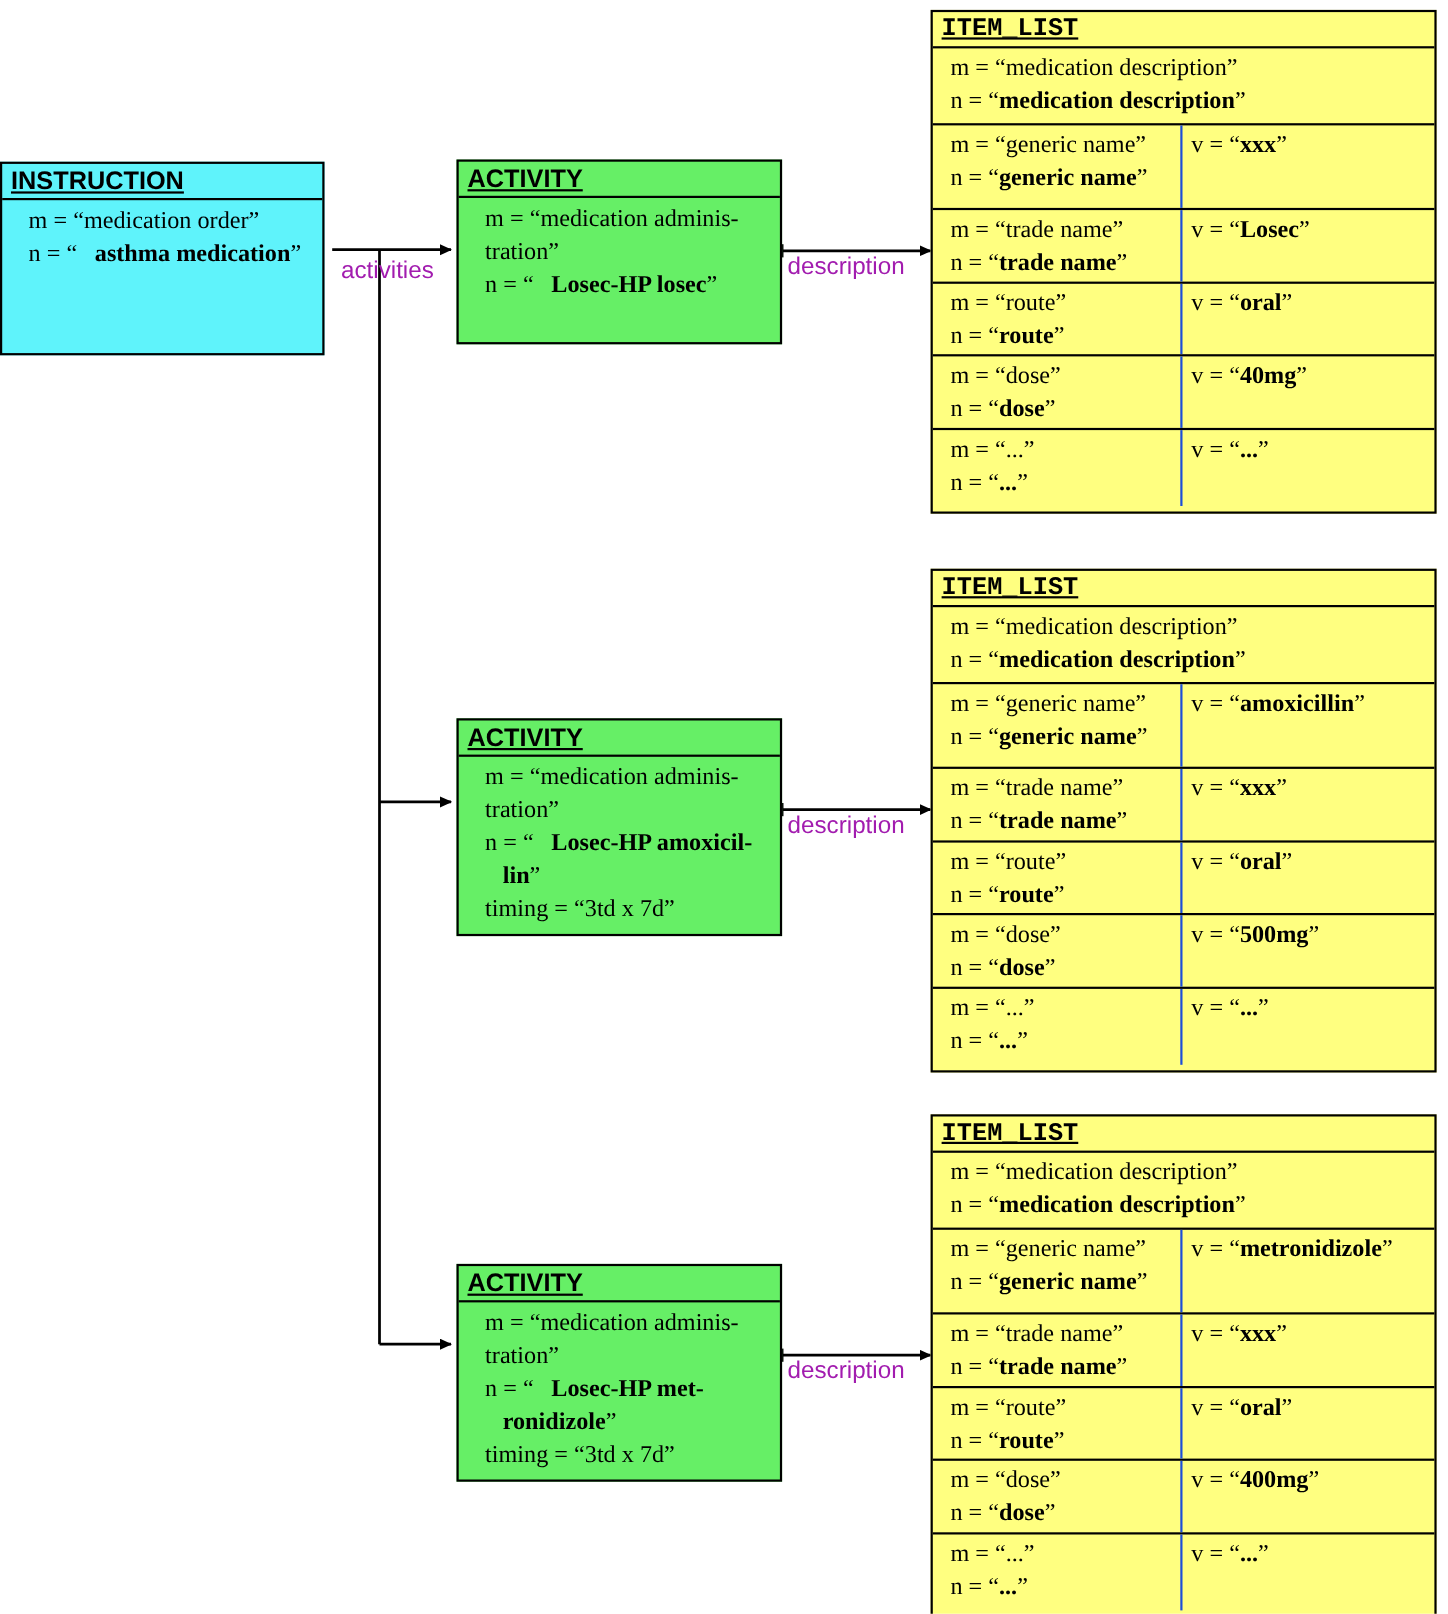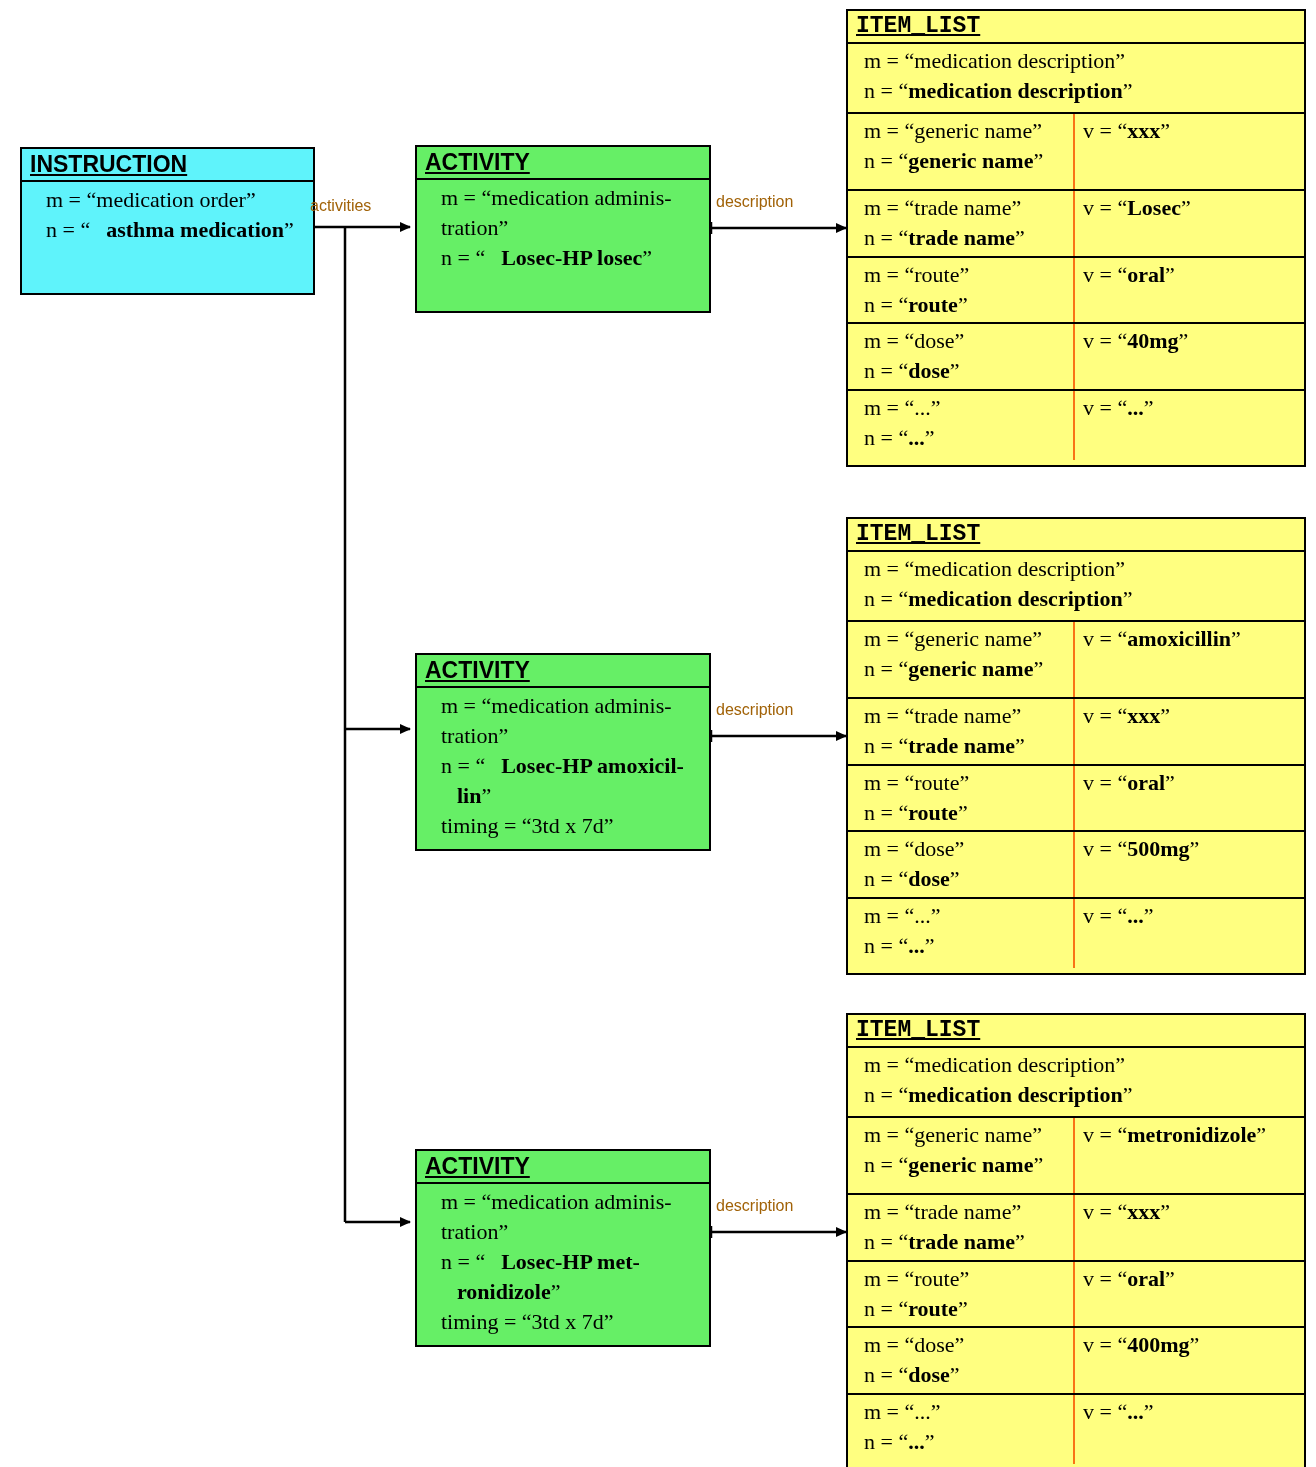--- a/index.html
+++ b/index.html
@@ -86,38 +86,39 @@
   .ilist .cell-m {
     box-sizing: border-box;
     padding: 2px 4px 4px 16px;
     font-size: 22px;
     line-height: 30px;
     color: #000;
     flex: 0 0 auto;
   }
   .ilist .cell-v {
     box-sizing: border-box;
-    border-left: 2px solid #f97316;
+    border-left: 2px solid #1d4ed8;
     padding: 2px 4px 4px 8px;
     font-size: 22px;
     line-height: 30px;
     color: #000;
     flex: 1 1 auto;
   }
   .ilist .irow.full .cell-m { flex: 1 1 auto; }
   .ilist b { font-weight: bold; }
 
   
   .clabel {
     position: absolute;
     font-family: "Liberation Sans", sans-serif;
-    font-size: 16px;
+    font-size: 22px;
     line-height: 24px;
-    color: #a16207;
+    color: #a21caf;
     white-space: nowrap;
+    margin-top: 40px;
   }
 
   .svg-layer {
     position: absolute;
     left: 0; top: 0;
     width: 1316px;
     height: 1467px;
     pointer-events: none;
   }
 </style>
@@ -149,21 +150,21 @@
       <path d="M710,736 L846,736" marker-end="url(#arrowhead)"></path>
       <path d="M711,730 L711,742"></path>
     </g>
 
     <g stroke="#000" stroke-width="2.5" fill="none">
       <path d="M710,1232 L846,1232" marker-end="url(#arrowhead)"></path>
       <path d="M711,1226 L711,1238"></path>
     </g>
   </svg>
 
-  <div class="ebox instruction" style="left:20px; top:147px; width:295px; height:148px;">
+  <div class="ebox instruction" style="left:0; top:147px; width:295px; height:176px;">
     <div class="ehead">
       <span>INSTRUCTION</span>
     </div>
     <div class="ebody">
       <div class="ln"><span>m = “medication order”</span><b></b><span></span></div>
       <div class="ln"><span>n = “</span><b>asthma medication</b><span>”</span></div>
     </div>
   </div>
 
   <div class="clabel" style="left:310px; top:194px;">activities</div>

